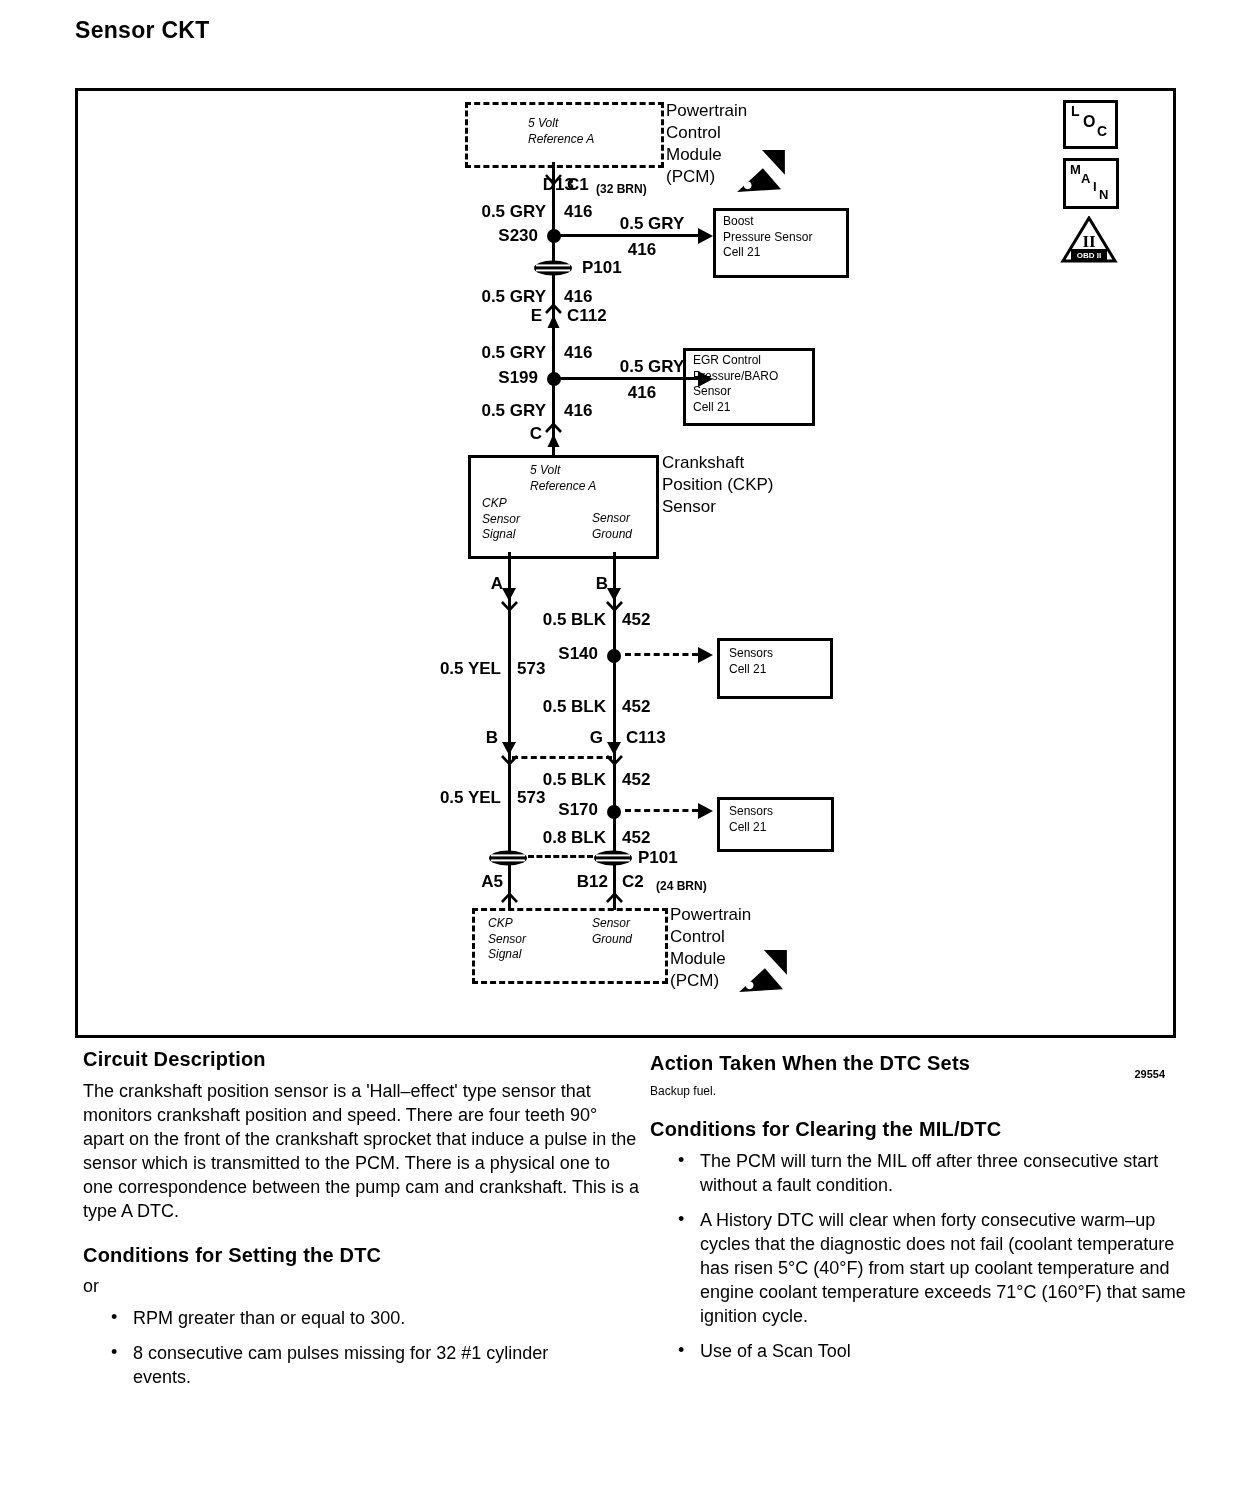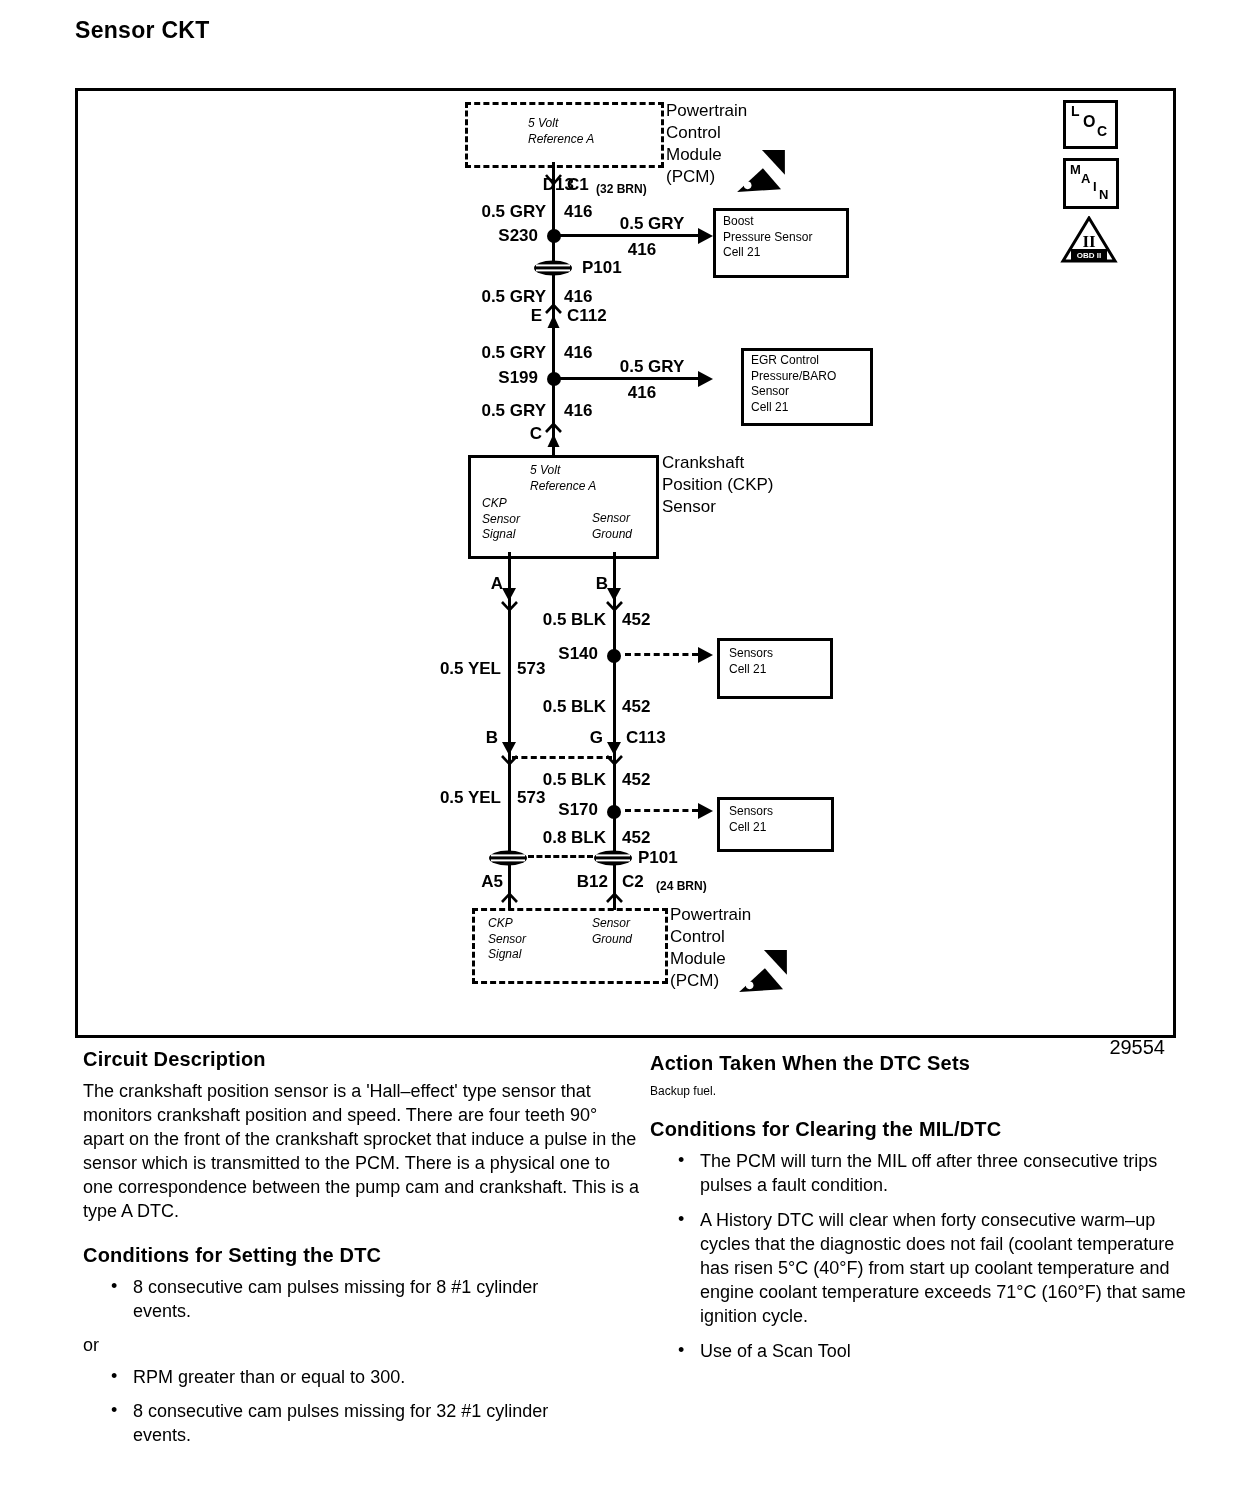--- a/index.html
+++ b/index.html
@@ -21,21 +21,21 @@
   .wire-h { position:absolute; height:3px; background:#000; }
   .dash-h { position:absolute; height:0; border-top:3px dashed #000; }
   .dot { position:absolute; width:14px; height:14px; background:#000; border-radius:50%; }
   .arr-r { position:absolute; width:0; height:0; border-top:8px solid transparent;
            border-bottom:8px solid transparent; border-left:15px solid #000; }
   .arr-d { position:absolute; width:0; height:0; border-left:7px solid transparent;
            border-right:7px solid transparent; border-top:13px solid #000; }
   .sym { position:absolute; }
   .sq-icon { position:absolute; border:3px solid #000; background:#fff; }
   .sq-icon span { position:absolute; font-weight:700; }
-  .fig-num { position:absolute; font-size:20px; font-weight:400; }
+  .fig-num { position:absolute; font-size:11px; font-weight:700;margin-top:32px; }
   .col { position:absolute; }
   .col h3 { font-size:20px; font-weight:700; margin:0 0 9px 0; letter-spacing:0.2px; }
   .col p { font-size:18px; line-height:1.33; margin:0 0 20px 0; }
   .col .lead { font-size:12px; margin:0 0 18px 0; }
   .col ul { list-style:none; margin:2px 0 8px 0; padding:0 0 0 50px; }
   .col li { position:relative; font-size:18px; line-height:1.33; margin:0 0 11px 0; }
   .col li::before { content:"\2022"; position:absolute; left:-22px; top:-1px; }
   .col .or { font-size:18px; margin:2px 0 10px 0; }
 </style>
 </head>
@@ -118,21 +118,21 @@
 
   <span class="lbl ra" style="left:546px;top:343px">0.5 GRY</span>
   <span class="lbl" style="left:564px;top:343px">416</span>
 
   <span class="lbl ra" style="left:538px;top:368px">S199</span>
   <div class="dot" style="left:547px;top:372px"></div>
   <div class="wire-h" style="left:555px;top:377px;width:143px"></div>
   <div class="arr-r" style="left:698px;top:371px"></div>
   <span class="lbl ca" style="left:652px;top:357px">0.5 GRY</span>
   <span class="lbl ca" style="left:642px;top:383px">416</span>
-  <div class="comp-box" style="left:741px;top:348px;width:112px;height:68px;padding:2px 7px">EGR Control
+  <div class="comp-box" style="left:683px;top:348px;width:112px;height:68px;padding:2px 7px">EGR Control
 Pressure/BARO
 Sensor
 Cell 21</div>
 
   <span class="lbl ra" style="left:546px;top:401px">0.5 GRY</span>
   <span class="lbl" style="left:564px;top:401px">416</span>
 
   <span class="lbl ra" style="left:542px;top:424px">C</span>
   <svg class="sym" style="left:545px;top:422px" width="17" height="26" viewBox="0 0 17 26">
     <path d="M1 10 L8.5 2 L16 10" fill="none" stroke="#000" stroke-width="2.6"></path>
@@ -245,33 +245,32 @@
     <circle cx="11" cy="37" r="4" fill="#fff"></circle>
   </svg>
 
   <span class="fig-num ra" style="left:1165px;top:1036px">29554</span>
 
   <div class="col" style="left:83px;top:1048px;width:556px">
     <h3>Circuit Description</h3>
     <p>The crankshaft position sensor is a 'Hall–effect' type sensor that monitors crankshaft position and speed. There are four teeth 90° apart on the front of the crankshaft sprocket that induce a pulse in the sensor which is transmitted to the PCM. There is a physical one to one correspondence between the pump cam and crankshaft. This is a type A DTC.</p>
     <h3>Conditions for Setting the DTC</h3>
     <ul style="width:420px">
-      <li>8 consecutive cam pulses missing for 8 #1 cylinder events.</li>
     </ul>
     <div class="or">or</div>
     <ul style="width:420px">
       <li>RPM greater than or equal to 300.</li>
       <li>8 consecutive cam pulses missing for 32 #1 cylinder events.</li>
     </ul>
   </div>
 
   <div class="col" style="left:650px;top:1052px;width:545px">
     <h3>Action Taken When the DTC Sets</h3>
     <p class="lead">Backup fuel.</p>
     <h3>Conditions for Clearing the MIL/DTC</h3>
     <ul style="width:495px">
-      <li>The PCM will turn the MIL off after three consecutive trips pulses a fault condition.</li>
+      <li>The PCM will turn the MIL off after three consecutive start without a fault condition.</li>
       <li>A History DTC will clear when forty consecutive warm–up cycles that the diagnostic does not fail (coolant temperature has risen 5°C (40°F) from start up coolant temperature and engine coolant temperature exceeds 71°C (160°F) that same ignition cycle.</li>
       <li>Use of a Scan Tool</li>
     </ul>
   </div>
 
 </div>
 
 </body></html>

